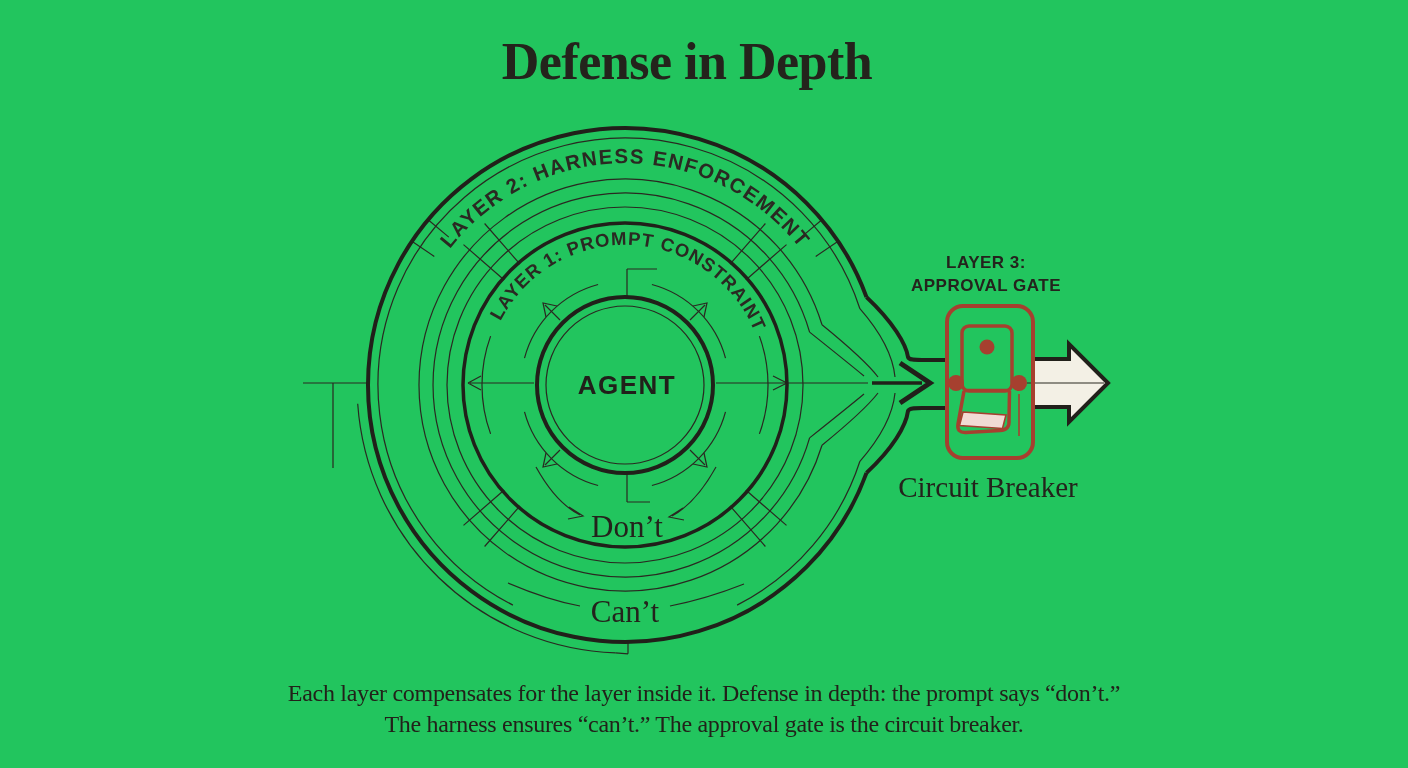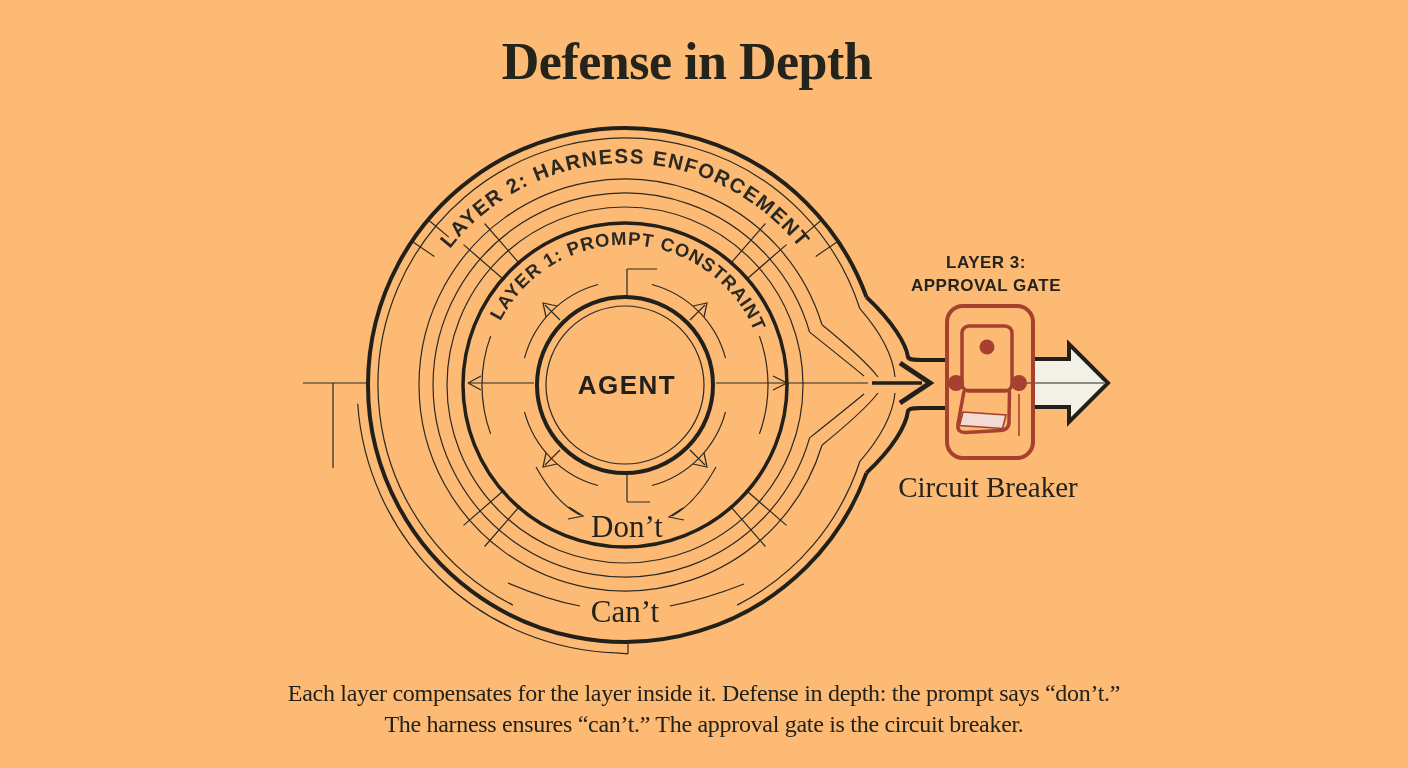--- a/index.html
+++ b/index.html
@@ -1,16 +1,16 @@
 <!DOCTYPE html>
 <html><head>
 <meta charset="utf-8">
 <style>
   html,body{margin:0;padding:0;background:#f3f0e5;width:1408px;height:768px;overflow:hidden;}
-  .stage{position:relative;width:1408px;height:768px;background:#fdba74;}
+  .stage{position:relative;width:1408px;height:768px;background:#22c55e;}
   svg{display:block;}
   .et{stroke:#2a2921;stroke-width:1.2;fill:none;}
   .tk{stroke:#21201a;stroke-width:4;fill:none;}
   .tk2{stroke:#21201a;stroke-width:3.5;fill:none;}
   .red{stroke:#a6402f;fill:none;}
   .t-serif{font-family:"Liberation Serif",serif;fill:#24231c;}
   .t-sans{font-family:"Liberation Sans",sans-serif;fill:#2a2922;}
   .title-text{font-size:52px;font-weight:bold;letter-spacing:-0.5px;}
   .agent-text{font-size:26px;font-weight:bold;letter-spacing:1.5px;fill:#21201a;}
   .arc-label{font-size:18.5px;font-weight:bold;letter-spacing:1px;fill:#2a2922;}

